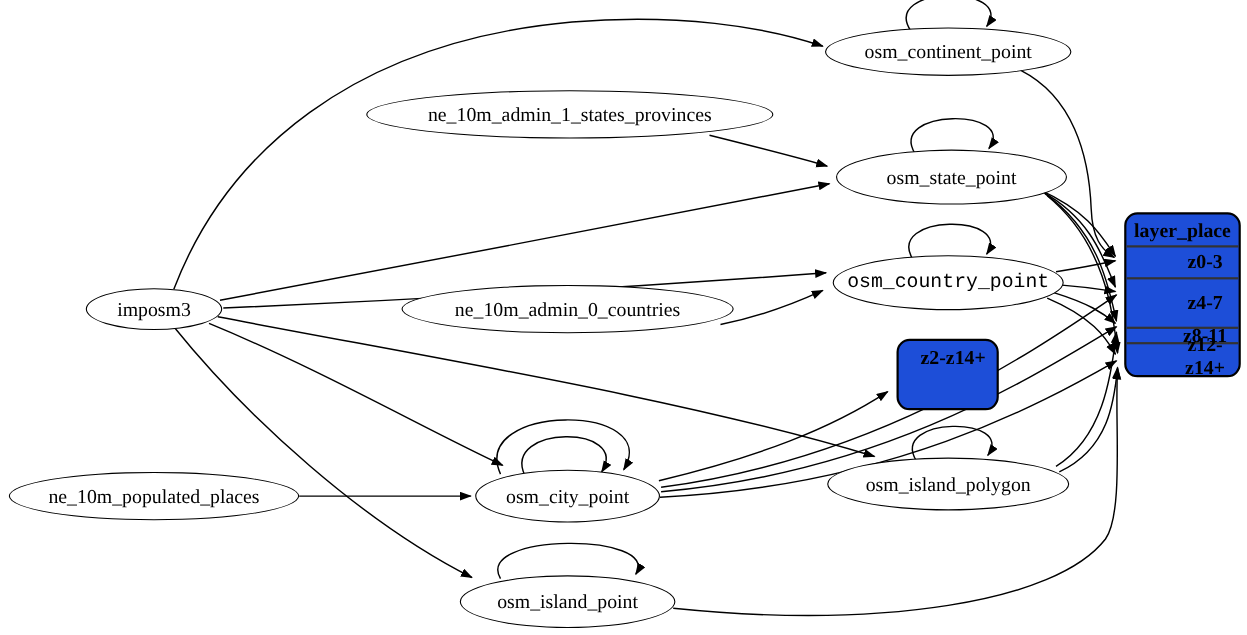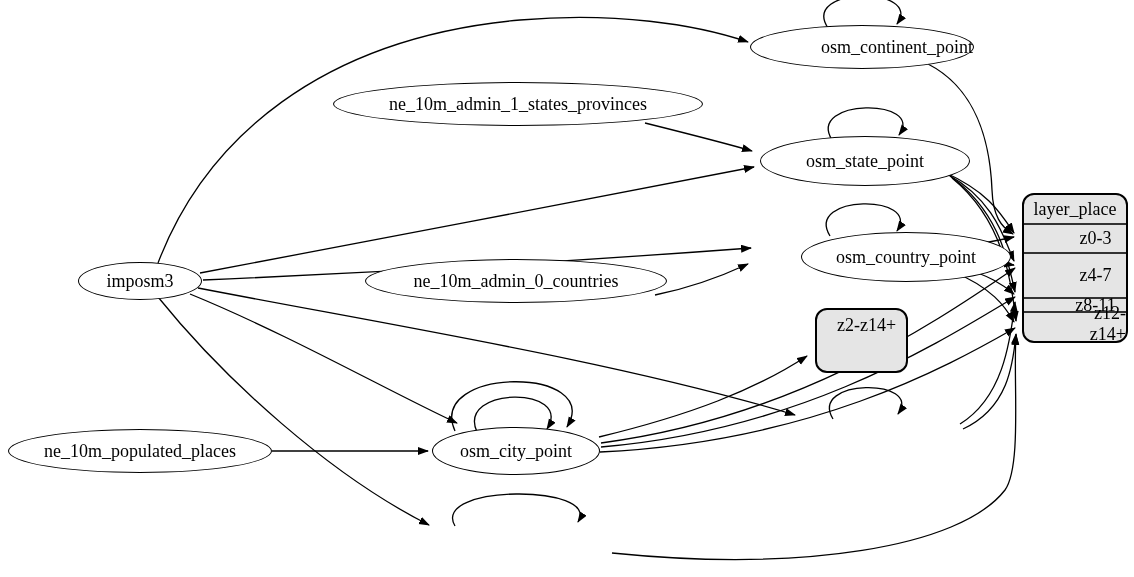--- a/index.html
+++ b/index.html
@@ -2,23 +2,23 @@
 <html><head>
 <meta charset="utf-8">
 <style>
   html,body{margin:0;padding:0;background:#ffffff;}
   #canvas{position:relative;width:1134px;height:577px;background:#ffffff;overflow:hidden;
           font-family:"Liberation Serif","DejaVu Serif",serif;color:#000;}
   #edges{position:absolute;left:0;top:0;z-index:1;}
   .node{position:absolute;z-index:2;display:flex;align-items:center;justify-content:center;
         background:#ffffff;border:1.5px solid #000;border-radius:50%;
         font-size:18px;white-space:nowrap;box-sizing:border-box;}
-  .record{position:absolute;z-index:2;background:#e5e5e5;border:2px solid #000;
+  .record{position:absolute;z-index:2;background:#1d4ed8;border:2px solid #000;
           border-radius:12px;box-sizing:border-box;overflow:hidden;
-          font-size:18px;text-align:right;}
+          font-size:18px;text-align:center;font-weight:bold;}
   .record .row{display:flex;align-items:center;justify-content:center;box-sizing:border-box;}
   .record .row + .row{border-top:2px solid #333;padding-left:41px;}
   path.edge{stroke:#000;stroke-width:1.3;fill:none;}
 </style>
 </head>
 <body>
 
 <div id="canvas">
 
   <svg id="edges" width="1134" height="577" viewBox="0 0 1134 577">
@@ -73,37 +73,43 @@
   </div>
 
   <div class="node" style="left:365px;top:259px;width:302px;height:44px;">
     <span>ne_10m_admin_0_countries</span>
   </div>
 
   <div class="node" style="left:8px;top:429px;width:264px;height:44px;">
     <span>ne_10m_populated_places</span>
   </div>
 
-  <div class="node" style="left:750px;top:25px;width:224px;height:44px;justify-content:flex-end;">
+  <div class="node" style="left:750px;top:25px;width:224px;height:44px;">
     <span>osm_continent_point</span>
   </div>
 
   <div class="node" style="left:760px;top:136px;width:210px;height:50px;">
     <span>osm_state_point</span>
   </div>
 
-  <div class="node" style="left:801px;top:232px;width:210px;height:50px;">
+  <div class="node" style="left:757px;top:232px;width:210px;height:50px;font-family:Liberation Mono, monospace;">
     <span>osm_country_point</span>
   </div>
 
   <div class="node" style="left:432px;top:427px;width:168px;height:48px;">
     <span>osm_city_point</span>
   </div>
 
+  <div class="node" style="left:752px;top:416px;width:220px;height:48px;">
+    <span>osm_island_polygon</span>
+  </div>
 
+  <div class="node" style="left:418px;top:523px;width:196px;height:48px;">
+    <span>osm_island_point</span>
+  </div>
 
   <div class="record" style="left:815px;top:308px;width:93px;height:65px;">
     <div class="row" style="height:31px;margin-left:10px;">z2-z14+</div>
   </div>
 
   <div class="record" style="left:1022px;top:193px;width:106px;height:150px;">
     <div class="row" style="height:28px;">layer_place</div>
     <div class="row" style="height:29px;">z0-3</div>
     <div class="row" style="height:45px;">z4-7</div>
     <div class="row" style="height:14px;">z8-11</div>

